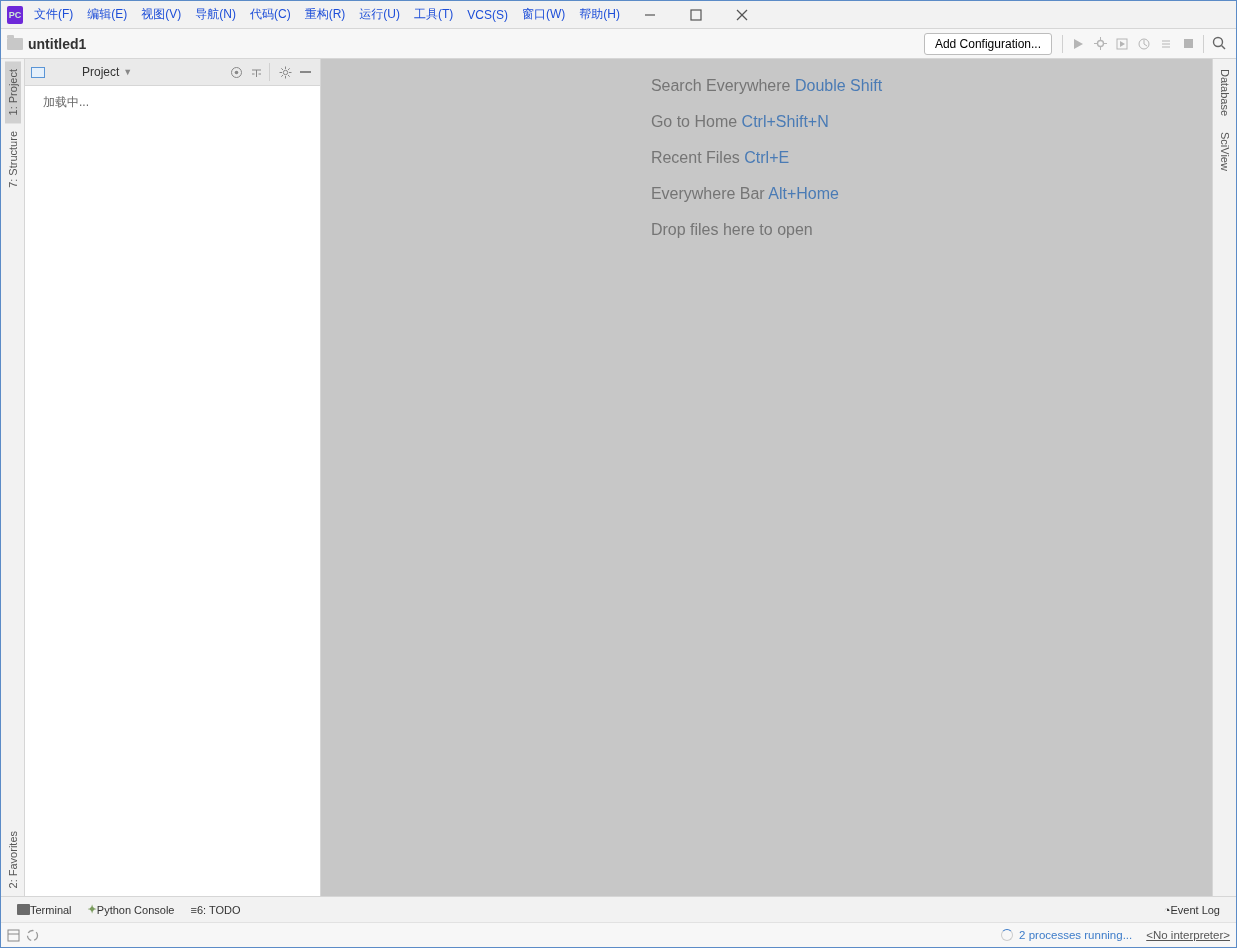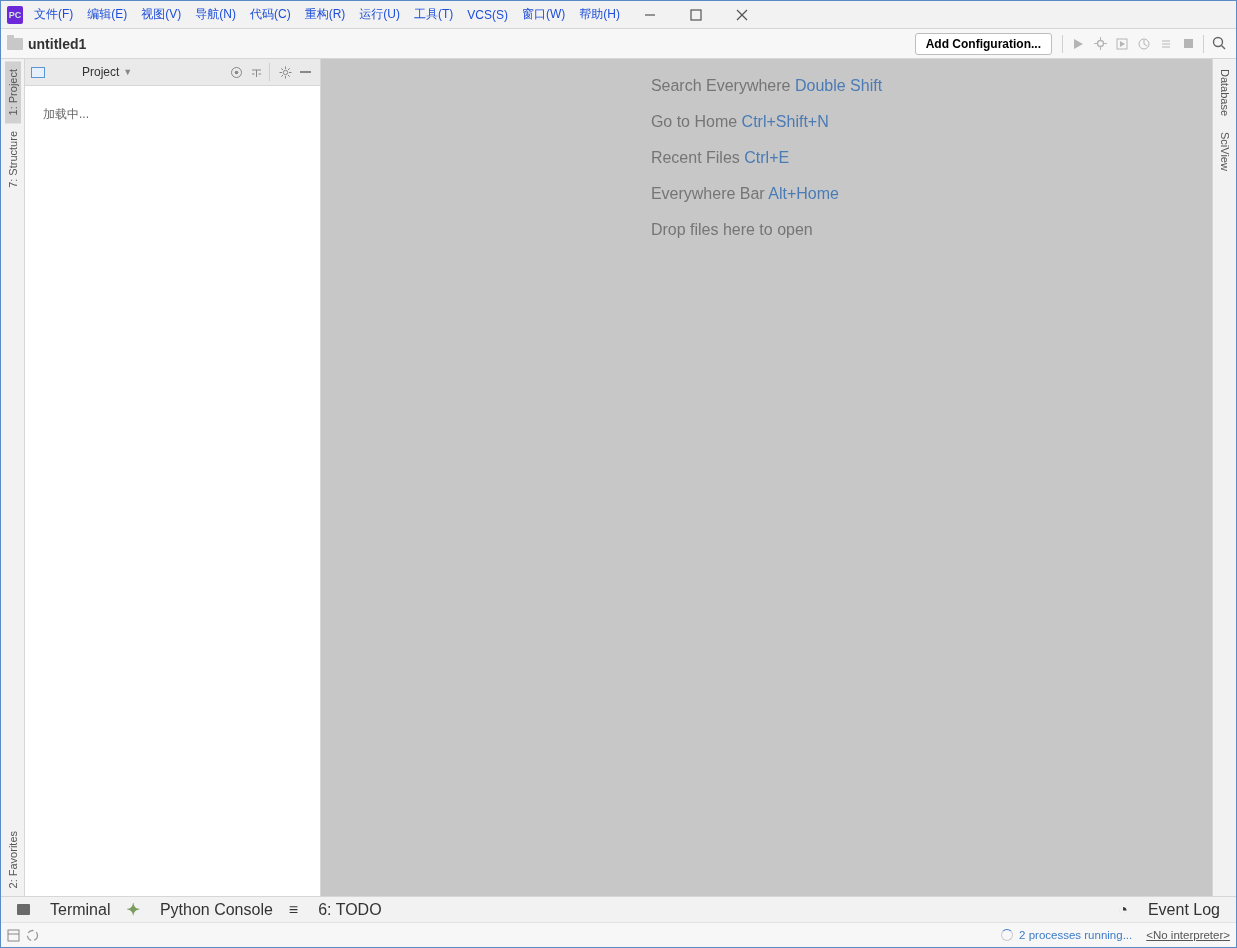--- a/index.html
+++ b/index.html
@@ -8,44 +8,44 @@
 .pc-logo { width:16px; height:18px; background:#6d28d9; color:#cde8d7; font-size:9px; font-weight:bold; display:flex; align-items:center; justify-content:center; border-radius:2px; margin:0 4px; }
 .menu-item { padding:3px 7px; cursor:pointer; color:#1d4ed8; }
 .window-title { flex:1; text-align:center; color:#777; font-size:13px; }
 .win-controls { display:flex; gap:0; }
 .win-btn { width:46px; height:28px; display:flex; align-items:center; justify-content:center; cursor:pointer; color:#555; }
 .nav-bar { height:30px; background:#f7f7f7; display:flex; align-items:center; padding:0 6px; border-bottom:1px solid #d6d6d6; }
 .folder-icon { width:16px; height:12px; background:#c8c8c8; border-radius:1px; margin-right:5px; position:relative; }
 .folder-icon:before { content:''; position:absolute; top:-3px; left:0; width:7px; height:3px; background:#c8c8c8; border-radius:1px 1px 0 0; }
 .project-name { font-weight:bold; font-size:14px; }
 .nav-spacer { flex:1; }
-.config-btn { background:#fff; border:1px solid #bdbdbd; padding:3px 10px; border-radius:3px; cursor:pointer; margin-right:6px; font-size:12px;font-weight:bold; }
+.config-btn { background:#fff; border:1px solid #bdbdbd; padding:3px 10px; border-radius:3px; cursor:pointer; margin-right:6px; font-size:12px; }
 .tool-icon { width:22px; height:22px; display:flex; align-items:center; justify-content:center; color:#b5b5b5; cursor:pointer; }
 .vdiv { width:1px; height:18px; background:#d0d0d0; margin:0 4px; }
 .main-row { flex:1; display:flex; min-height:0; }
 .left-rail { width:24px; background:#f2f2f2; border-right:1px solid #d6d6d6; display:flex; flex-direction:column; align-items:center; padding-top:2px; }
 .rail-tab { writing-mode:vertical-rl; transform:rotate(180deg); padding:8px 2px; font-size:11px; color:#555; cursor:pointer; display:flex; align-items:center; gap:4px; }
 .rail-tab.active { background:#d0d0d0; }
 .rail-spacer { flex:1; }
 .project-panel { width:296px; background:#fff; border-right:1px solid #d6d6d6; display:flex; flex-direction:column; }
 .panel-header { height:27px; background:#eaeaea; border-bottom:1px solid #d6d6d6; display:flex; align-items:center; padding:0 6px; }
 .panel-header .proj-icon { width:14px; height:11px; border:1px solid #5a95d6; background:#e5f0fb; margin-right:5px; }
 .panel-title { font-size:12px;margin-left:32px; }
 .drop-arrow { margin-left:4px; color:#888; font-size:9px; }
 .panel-header .hspacer { flex:1; }
 .hdr-icon { width:18px; height:18px; display:flex; align-items:center; justify-content:center; color:#888; cursor:pointer; font-size:12px; margin-left:2px; }
-.loading { padding:20px 18px; color:#666; font-size:12px; }
+.loading { padding:8px 18px; color:#666; font-size:12px; }
 .editor-area { flex:1; background:#c7c7c7; display:flex; align-items:flex-start; justify-content:center; }
 .hints { text-align:left; }
 .hint-row { font-size:16px; color:#757575; margin:18px 0; }
 .hint-key { color:#4a7bb5; }
 .right-rail { width:24px; background:#f2f2f2; border-left:1px solid #d6d6d6; display:flex; flex-direction:column; align-items:center; padding-top:2px; }
 .right-rail .rail-tab { writing-mode:vertical-rl; transform:none; }
 .bottom-bar { height:26px; background:#f2f2f2; border-top:1px solid #d6d6d6; display:flex; align-items:center; padding:0 8px; }
-.bt-item { display:flex; align-items:center; gap:20px; padding:3px 8px; font-size:16px; cursor:pointer; color:#333; }
+.bt-item { display:flex; align-items:center; gap:0; padding:3px 8px; font-size:11px; cursor:pointer; color:#333; }
 .bt-icon { width:13px; height:11px; background:#6a6a6a; border-radius:1px; }
 .status-bar { height:24px; background:#f7f7f7; border-top:1px solid #e2e2e2; display:flex; align-items:center; padding:12px 6px; font-size:11.5px; color:#555; }
 .status-spacer { flex:1; }
 .proc-running { color:#3d7cc9; cursor:pointer; margin-right:14px; }
 .interp { cursor:pointer;text-decoration:underline; }
 .spinner { width:12px; height:12px; border:1.5px solid #ccc; border-top-color:#3d7cc9; border-radius:50%; margin-right:6px; animation:spin 1s linear infinite; }
 @keyframes spin { to{transform:rotate(360deg);} }
 svg { display:block; }
 </style>
 </head>

